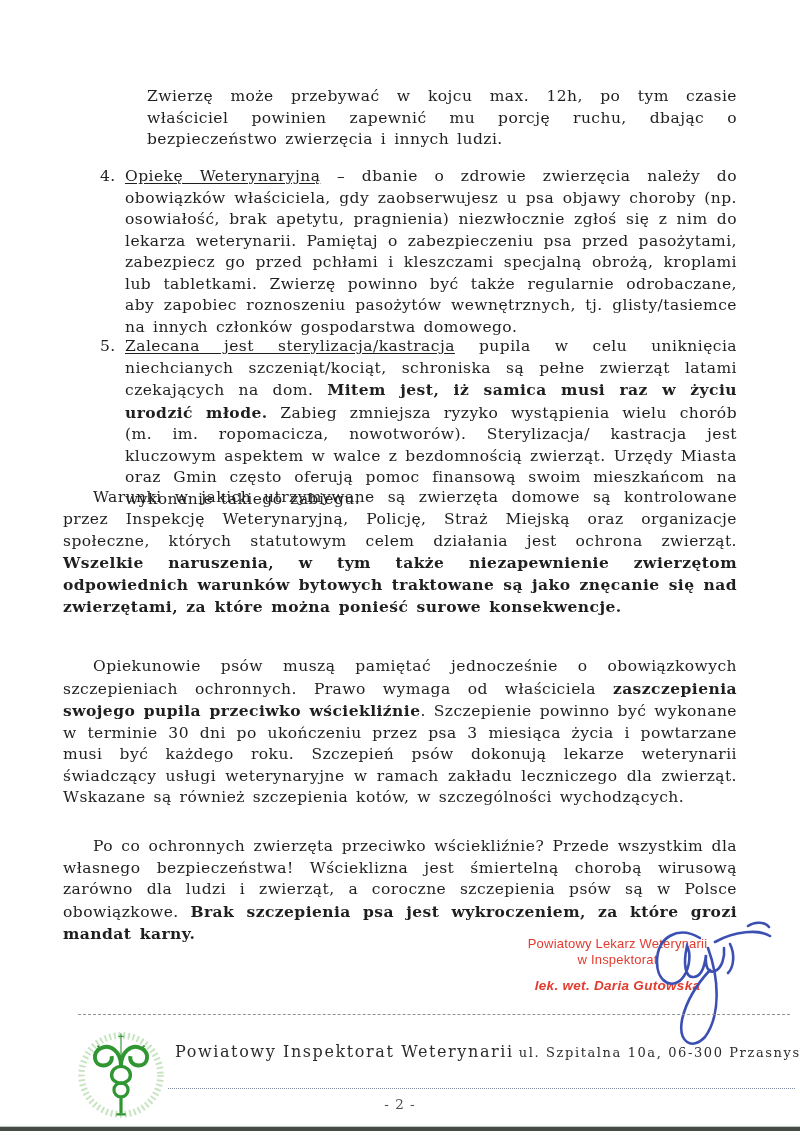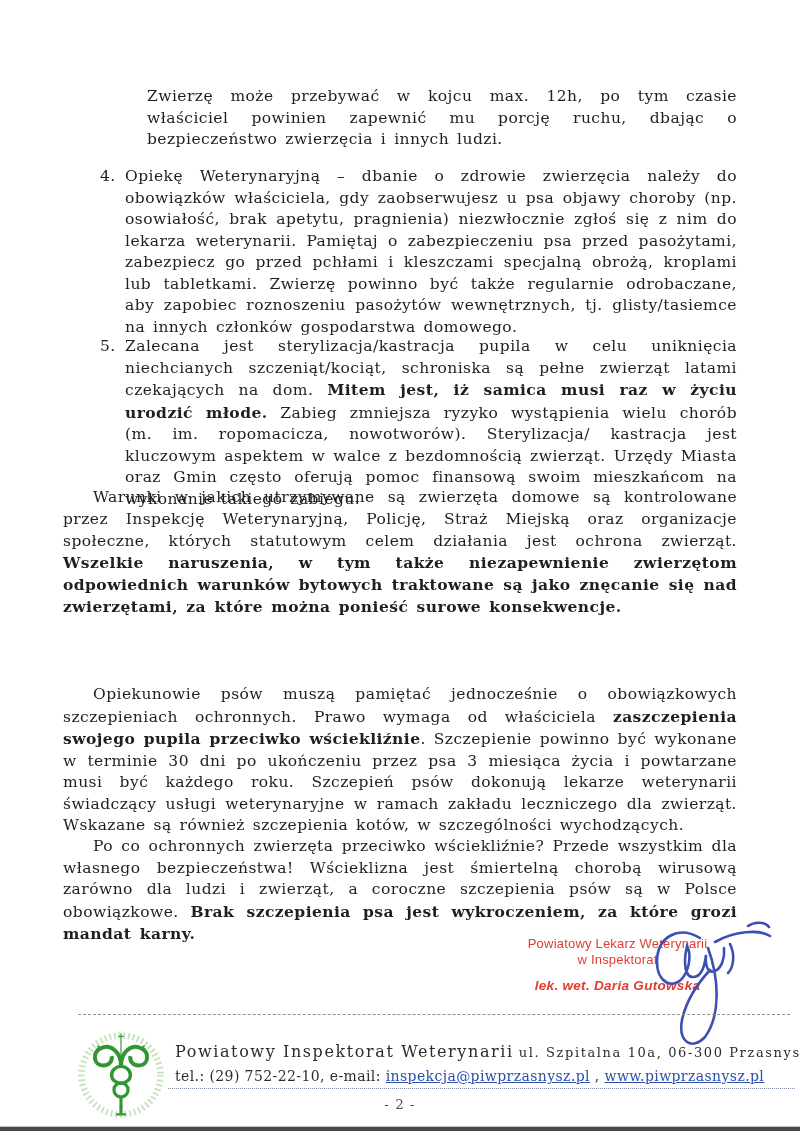--- a/index.html
+++ b/index.html
@@ -15,30 +15,30 @@
     position:absolute;
     margin:0;
     font-size:15.5px;
     line-height:21.5px;
     letter-spacing:0.45px;
     word-spacing:2.5px;
     text-align:justify;
     color:#1f1f1f;
   }
   .body-text .b{font-weight:bold;}
-  .body-text .u{text-underline-offset:2px;}
+  .body-text .u{text-decoration:underline;text-underline-offset:2px;}
   .intro{left:147px;top:86px;width:590px;}
   .list-item{position:absolute;left:100px;width:637px;}
   .list-item .num{position:absolute;left:0;top:0;font-size:15.5px;line-height:21.5px;}
   .list-item .li-text{margin-left:25px;text-align:justify;}
   .item4{top:166px;}
   .item5{top:336px;}
   .para{left:63px;width:674px;text-indent:30px;}
   .p1{top:486px;line-height:22px;}
-  .p2{top:684px;}
+  .p2{top:656px;}
   .p3{top:836px;}
 
   
   .stamp{
     position:absolute;left:505px;top:936px;width:225px;
     text-align:center;
     font-family:"Liberation Sans", sans-serif;
     color:#e23b2e;
     font-size:13px;line-height:16px;letter-spacing:0.2px;
   }
@@ -137,23 +137,20 @@
       <path d="M 50,75 L 50,93" stroke-width="3.4"></path>
       <path d="M 45,94 L 55,94" stroke-width="2.4"></path>
     </g>
   </svg>
 
   <div class="footer-text">
     <div class="footer-line1">
       <span class="org-name">Powiatowy Inspektorat Weterynarii</span>
       <span class="org-address">ul. Szpitalna 10a, 06-300 Przasnysz</span>
     </div>
-    <div class="footer-line2">
-      <span>tel.:  (29) 752-22-10, e-mail: </span><a>inspekcja@piwprzasnysz.pl</a><span> , </span><a>www.piwprzasnysz.pl</a>
-    </div>
   </div>
 
   <div class="sep-dotted"></div>
 
   <div class="page-number">- 2 -</div>
 
   <div class="scan-edge"></div>
 
 </div>
 

